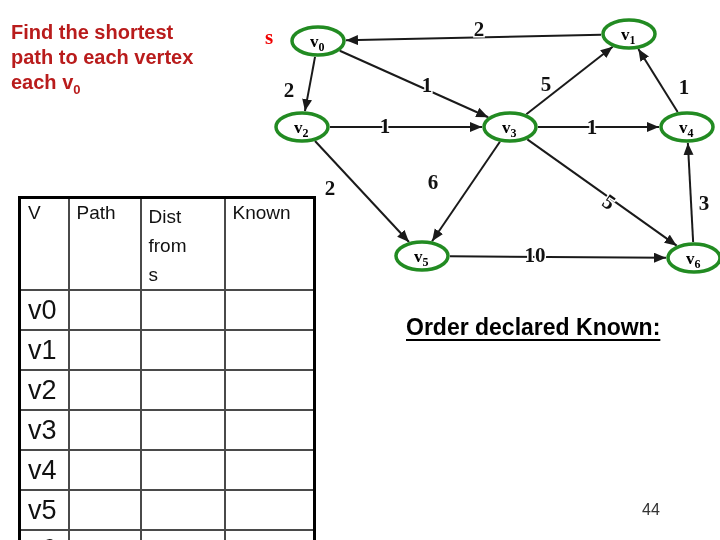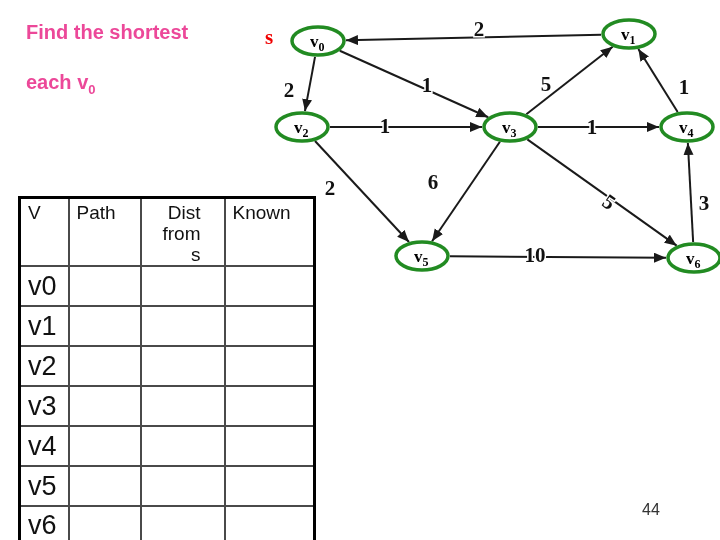--- a/index.html
+++ b/index.html
@@ -2,22 +2,22 @@
 <html><head>
 <meta charset="utf-8">
 <style>
   html,body{margin:0;padding:0;background:#888;}
   .slide{
     position:relative;width:720px;height:540px;background:#ffffff;
     font-family:"Liberation Sans",sans-serif;overflow:hidden;
   }
   
   .title{
-    position:absolute;left:26px;top:20px;width:230px;
-    font-size:20px;font-weight:bold;color:#ec4899;line-height:25px;
+    position:absolute;left:11px;top:20px;width:230px;
+    font-size:20px;font-weight:bold;color:#b91c1c;line-height:25px;
   }
   .title sub{font-size:13px;}
   
   .source-label{
     position:absolute;left:265px;top:25px;
     font-family:"Liberation Serif",serif;font-weight:bold;font-size:21px;color:#f00000;
   }
   
   svg.graph{position:absolute;left:0;top:0;}
   .edge{stroke:#1a1a1a;stroke-width:2;}
@@ -35,21 +35,21 @@
   }
   table.dist-table th, table.dist-table td{
     border:2px solid #4a4a4a;padding:0;
   }
   table.dist-table thead tr{height:46px;}
   table.dist-table tbody tr{height:40px;}
   table.dist-table th{
     font-size:19px;font-weight:400;color:#111;text-align:left;
     vertical-align:top;padding:3px 0 0 7px;
   }
-  table.dist-table th .hwrap{width:52px;line-height:21px;text-align:right;}
+  table.dist-table th .hwrap{width:52px;line-height:29px;}
   table.dist-table td{
     font-size:27px;font-weight:400;color:#111;
     vertical-align:middle;padding-left:7px;
   }
   
   .order-declared{
     position:absolute;left:406px;top:314px;
     font-size:23px;font-weight:bold;color:#000;
     text-decoration:underline;text-underline-offset:4px;
   }
@@ -59,21 +59,21 @@
     font-size:16px;color:#333;
   }
 </style>
 </head>
 <body>
 
 <div class="slide">
 
   <div class="title">
     <span>Find the shortest</span><br>
-    <br>
+    <span>path to each vertex</span><br>
     <span><span>each v</span><sub>0</sub></span>
   </div>
 
   <div class="source-label" style="color: rgb(240, 0, 0);">s</div>
 
   <svg class="graph" width="720" height="540" viewBox="0 0 720 540">
     <defs>
       <marker id="arrow" markerWidth="14" markerHeight="12" refX="12" refY="5" orient="auto" markerUnits="userSpaceOnUse">
         <path d="M0,0 L12,5 L0,10 z" fill="#1a1a1a"></path>
       </marker>
@@ -196,16 +196,17 @@
           <tr>
             <td>v6</td>
             <td></td>
             <td></td>
             <td></td>
           </tr>
         </tbody>
     </table>
   </div>
 
+  <div class="order-declared">Order declared Known:</div>
 
   <div class="page-number">44</div>
 
 </div>
 
 </body></html>

